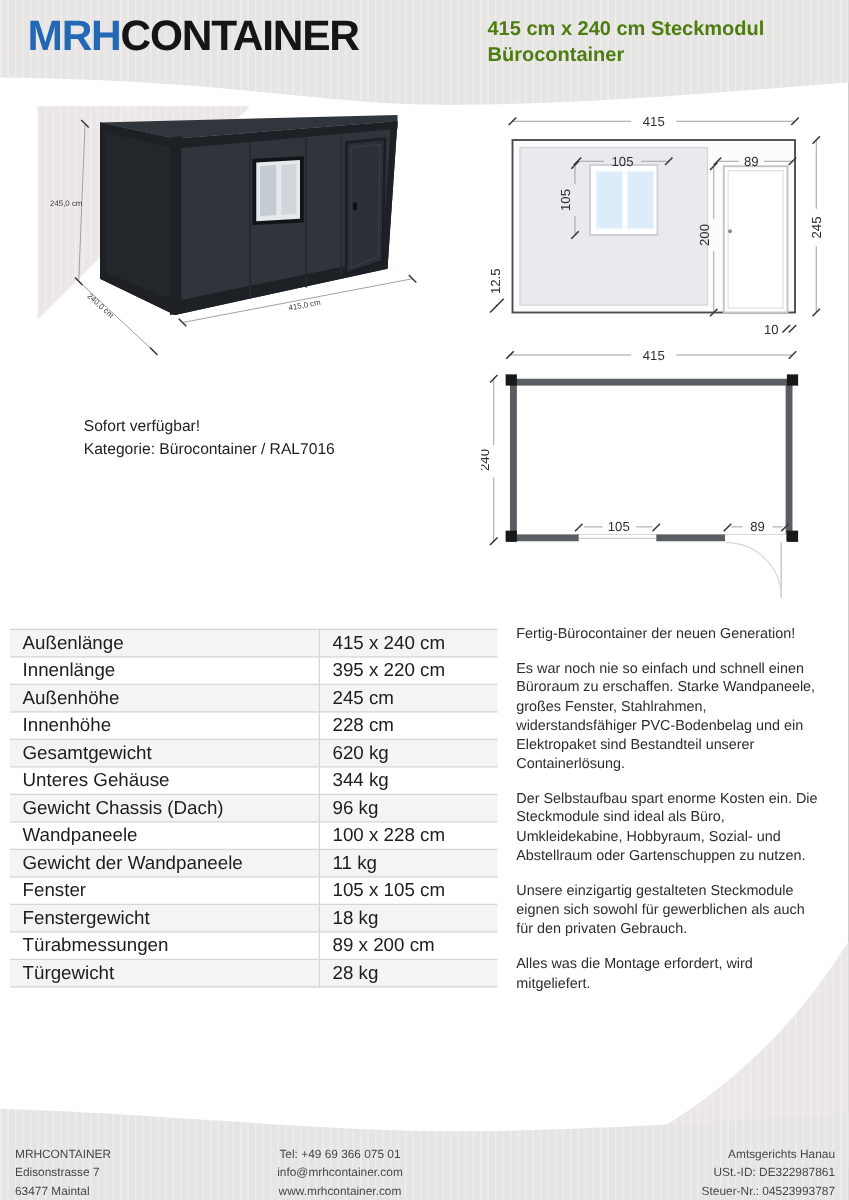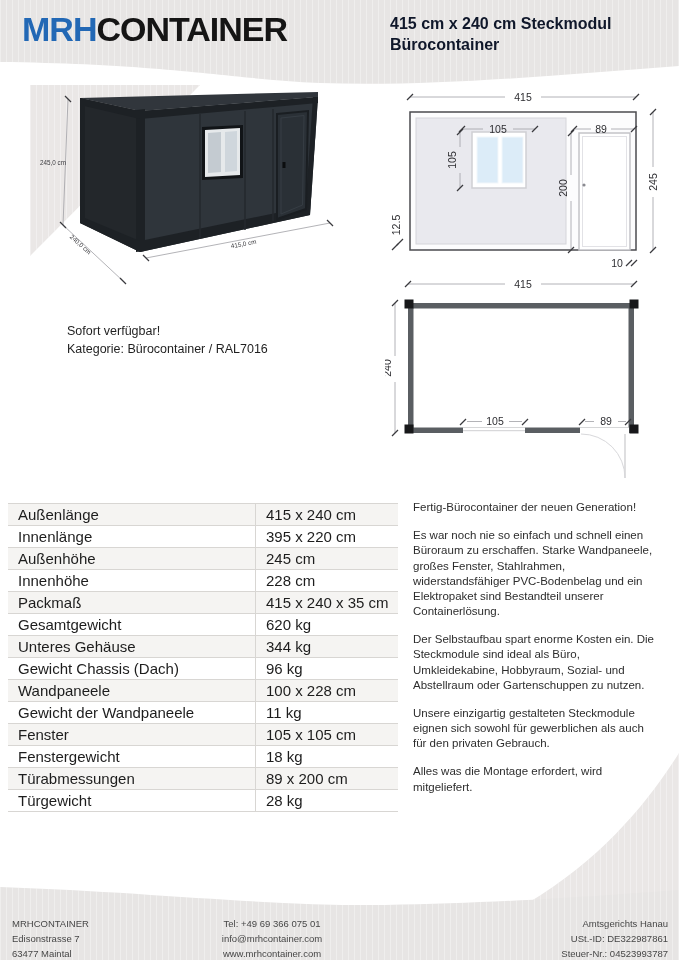--- a/index.html
+++ b/index.html
@@ -6,24 +6,24 @@
   .page{position:relative;width:679px;height:960px;background:#ffffff;overflow:hidden;
         font-family:"Liberation Sans",sans-serif;margin:0 auto;}
   svg text{font-family:"Liberation Sans",sans-serif;}
 
   
   .logo{position:absolute;left:22px;top:10px;font-size:34px;font-weight:bold;
         letter-spacing:-1px;white-space:nowrap;z-index:3;}
   .logo .mrh{color:var(--logo-blue,#2268b5);}
   .logo .cont{color:#151515;}
   .product-title{position:absolute;left:390px;top:14px;font-size:16px;font-weight:bold;
-        line-height:1.3;color:#0f172a;z-index:3;}
-
-  
-  .avail-block{position:absolute;left:67px;top:322px;font-size:12.5px;color:#1f1f1f;
+        line-height:1.3;color:#4d7c0f;z-index:3;}
+
+  
+  .avail-block{position:absolute;left:67px;top:332px;font-size:12.5px;color:#1f1f1f;
         line-height:1.45;z-index:3;}
   .feature-block{position:absolute;left:67px;top:424px;font-size:12.5px;color:#1f1f1f;
         line-height:1.45;z-index:3;}
 
   
   table.spec{position:absolute;left:8px;top:503px;width:390px;border-collapse:collapse;
         font-size:15px;color:#1d1d1d;z-index:3;}
   table.spec td{border-top:1px solid #d8d6d3;padding:2px 0 2px 10px;line-height:17px;margin-top:20px;}
   table.spec tr:last-child td{border-bottom:1px solid #d8d6d3;}
   table.spec tr:nth-child(odd) td{background:#f5f4f2;}
@@ -282,24 +282,20 @@
         </tr>
       <tr>
           <td class="lbl">Außenhöhe</td>
           <td>245 cm</td>
         </tr>
       <tr>
           <td class="lbl">Innenhöhe</td>
           <td>228 cm</td>
         </tr>
       <tr>
-          <td class="lbl">Packmaß</td>
-          <td>415 x 240 x 35 cm</td>
-        </tr>
-      <tr>
           <td class="lbl">Gesamtgewicht</td>
           <td>620 kg</td>
         </tr>
       <tr>
           <td class="lbl">Unteres Gehäuse</td>
           <td>344 kg</td>
         </tr>
       <tr>
           <td class="lbl">Gewicht Chassis (Dach)</td>
           <td>96 kg</td>

